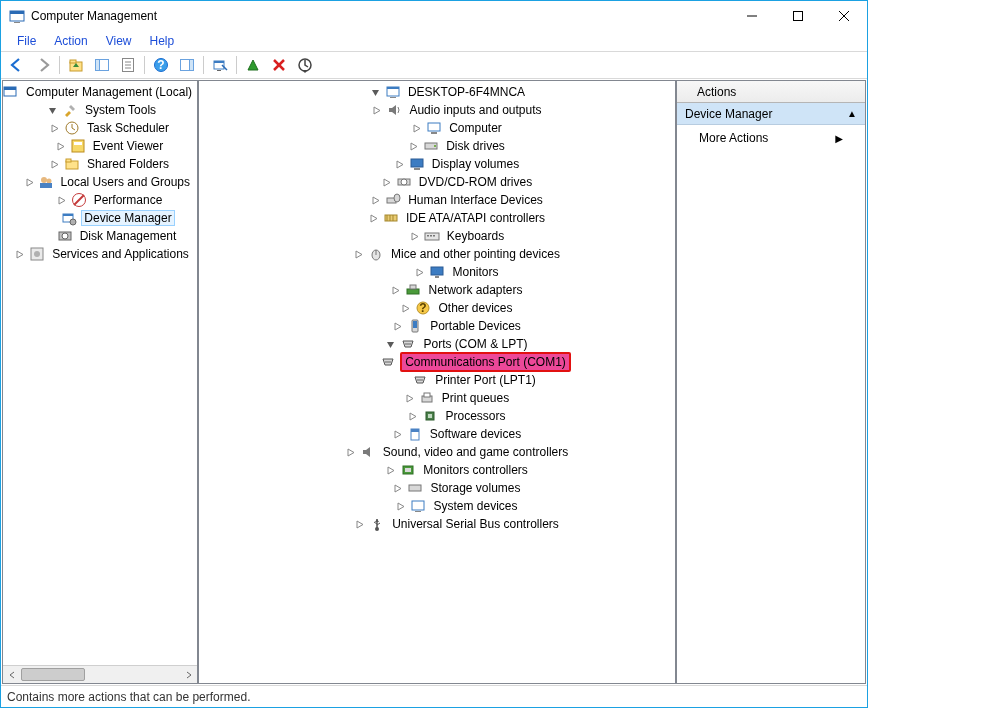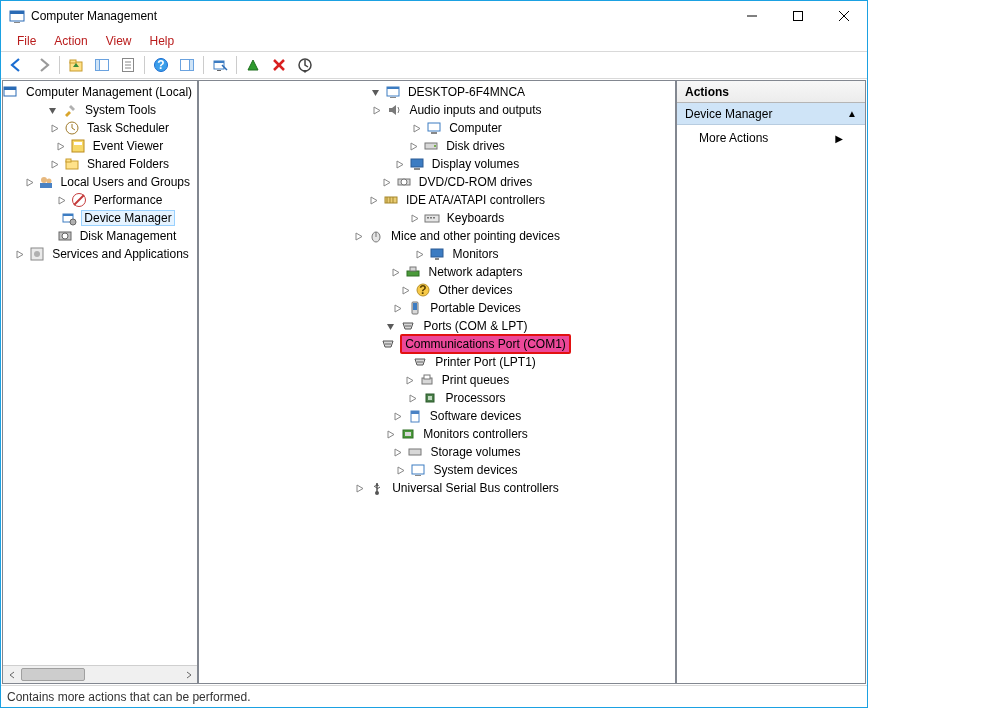--- a/index.html
+++ b/index.html
@@ -9,21 +9,21 @@
 
 
 .titlebar { height: 30px; display: flex; align-items: center; background: #fff; }
 .titlebar .app-icon { width: 16px; height: 16px; margin: 0 6px 0 8px; }
 .titlebar .title { flex: 1; color: #000; }
 .winbtn { width: 46px; height: 30px; display: flex; align-items: center; justify-content: center; color: #333; }
 .winbtn svg { display: block; }
 
 
 .menubar { height: 20px; display: flex; align-items: center; gap: 2px; padding: 0 8px; border-bottom: 1px solid #fff; }
-.menuitem { padding: 2px 8px; color: #b91c1c; }
+.menuitem { padding: 2px 8px; color: #1d4ed8; }
 
 
 .toolbar { height: 28px; display: flex; align-items: center; padding: 0 4px; gap: 2px; border-top: 1px solid #d9d9d9; border-bottom: 1px solid #d9d9d9; background: #fff; }
 .tbtn { width: 24px; height: 24px; display: flex; align-items: center; justify-content: center; border-radius: 2px; }
 .toolbar .sep { width: 1px; height: 18px; background: #ccc; margin: 0 2px; }
 
 
 .body { flex: 1; display: flex; min-height: 0; }
 .pane { border: 1px solid #828790; background: #fff; overflow: hidden; }
 .left-pane { width: 196px; margin: 1px 0 1px 1px; display: flex; flex-direction: column; position: relative; }
@@ -42,21 +42,21 @@
 .exp { width: 15px; height: 15px; display: flex; align-items: center; justify-content: center; color: #5a5a5a; }
 .exp.blank { visibility: hidden; }
 .nicon { width: 16px; height: 16px; margin: 0 4px 0 2px; display: flex; align-items: center; justify-content: center; }
 .nlabel { padding: 0 2px; color: #000; border: 1px solid transparent; }
 .nlabel.sel-left { background: #e5f3ff; border: 1px solid #99d1ff; }
 .nlabel.sel-mid { background: #ec4899; border: 1px solid #26a0da; color: #000; }
 .node.highlight-red .nlabel { border: 2px solid #e21111; border-radius: 2px; padding: 1px 3px; }
 .indent { display: inline-block; }
 
 
-.actions-hdr { background: linear-gradient(#f7f7f7,#ececec); border-bottom: 1px solid #b5b5b5; height: 22px; display: flex; align-items: center; padding: 0 8px; font-weight: 700; }
+.actions-hdr { background: linear-gradient(#f7f7f7,#ececec); border-bottom: 1px solid #b5b5b5; height: 22px; display: flex; align-items: center; padding: 0 20px; font-weight: 400; }
 .actions-sub { background: #cfe4f7; border-bottom: 1px solid #b7cce0; height: 22px; display: flex; align-items: center; padding: 0 8px; justify-content: space-between; }
 .actions-item { height: 26px; display: flex; align-items: center; padding: 0 22px; justify-content: space-between; }
 .caret { font-size: 10px; }
 
 
 .statusbar { height: 22px; border-top: 1px solid #d9d9d9; display: flex; align-items: center; padding: 0 6px; color: #333; }
 
 svg { display: block; }
 </style>
 </head>
@@ -430,20 +430,35 @@
           </div>
         <div class="node">
             <span class="indent" style="width:18px"></span>
             <span class="exp">
               <svg width="9" height="9">
                 <path d="M2 1 L8 4.5 L2 8 Z" fill="none" stroke="#888"></path>
               </svg>
             </span>
             <span class="nicon">
               <svg width="16" height="16">
+                <rect x="2" y="6" width="9" height="5" fill="#d8d8d8" stroke="#777"></rect>
+                <ellipse cx="12" cy="6" rx="3" ry="4" fill="#d8d8d8" stroke="#777"></ellipse>
+              </svg>
+            </span>
+            <span class="nlabel">Human Interface Devices</span>
+          </div>
+        <div class="node">
+            <span class="indent" style="width:18px"></span>
+            <span class="exp">
+              <svg width="9" height="9">
+                <path d="M2 1 L8 4.5 L2 8 Z" fill="none" stroke="#888"></path>
+              </svg>
+            </span>
+            <span class="nicon">
+              <svg width="16" height="16">
                 <rect x="2" y="5" width="12" height="6" fill="#e9cc74" stroke="#a5872c"></rect>
                 <line x1="4" y1="5" x2="4" y2="11" stroke="#a5872c"></line>
                 <line x1="7" y1="5" x2="7" y2="11" stroke="#a5872c"></line>
                 <line x1="10" y1="5" x2="10" y2="11" stroke="#a5872c"></line>
               </svg>
             </span>
             <span class="nlabel">IDE ATA/ATAPI controllers</span>
           </div>
         <div class="node">
             <span class="indent" style="width:18px"></span>
@@ -619,20 +634,34 @@
                 <path d="M2 1 L8 4.5 L2 8 Z" fill="none" stroke="#888"></path>
               </svg>
             </span>
             <span class="nicon">
               <svg width="16" height="16">
                 <rect x="4" y="3" width="8" height="11" fill="#fff" stroke="#4a82c4"></rect>
                 <rect x="4" y="3" width="8" height="3" fill="#4a82c4"></rect>
               </svg>
             </span>
             <span class="nlabel">Software devices</span>
+          </div>
+        <div class="node">
+            <span class="indent" style="width:18px"></span>
+            <span class="exp">
+              <svg width="9" height="9">
+                <path d="M2 1 L8 4.5 L2 8 Z" fill="none" stroke="#888"></path>
+              </svg>
+            </span>
+            <span class="nicon">
+              <svg width="16" height="16">
+                <path d="M3 6 L6 6 L10 3 L10 13 L6 10 L3 10 Z" fill="#7a7a7a"></path>
+              </svg>
+            </span>
+            <span class="nlabel">Sound, video and game controllers</span>
           </div>
         <div class="node">
             <span class="indent" style="width:18px"></span>
             <span class="exp">
               <svg width="9" height="9">
                 <path d="M2 1 L8 4.5 L2 8 Z" fill="none" stroke="#888"></path>
               </svg>
             </span>
             <span class="nicon">
               <svg width="16" height="16">

